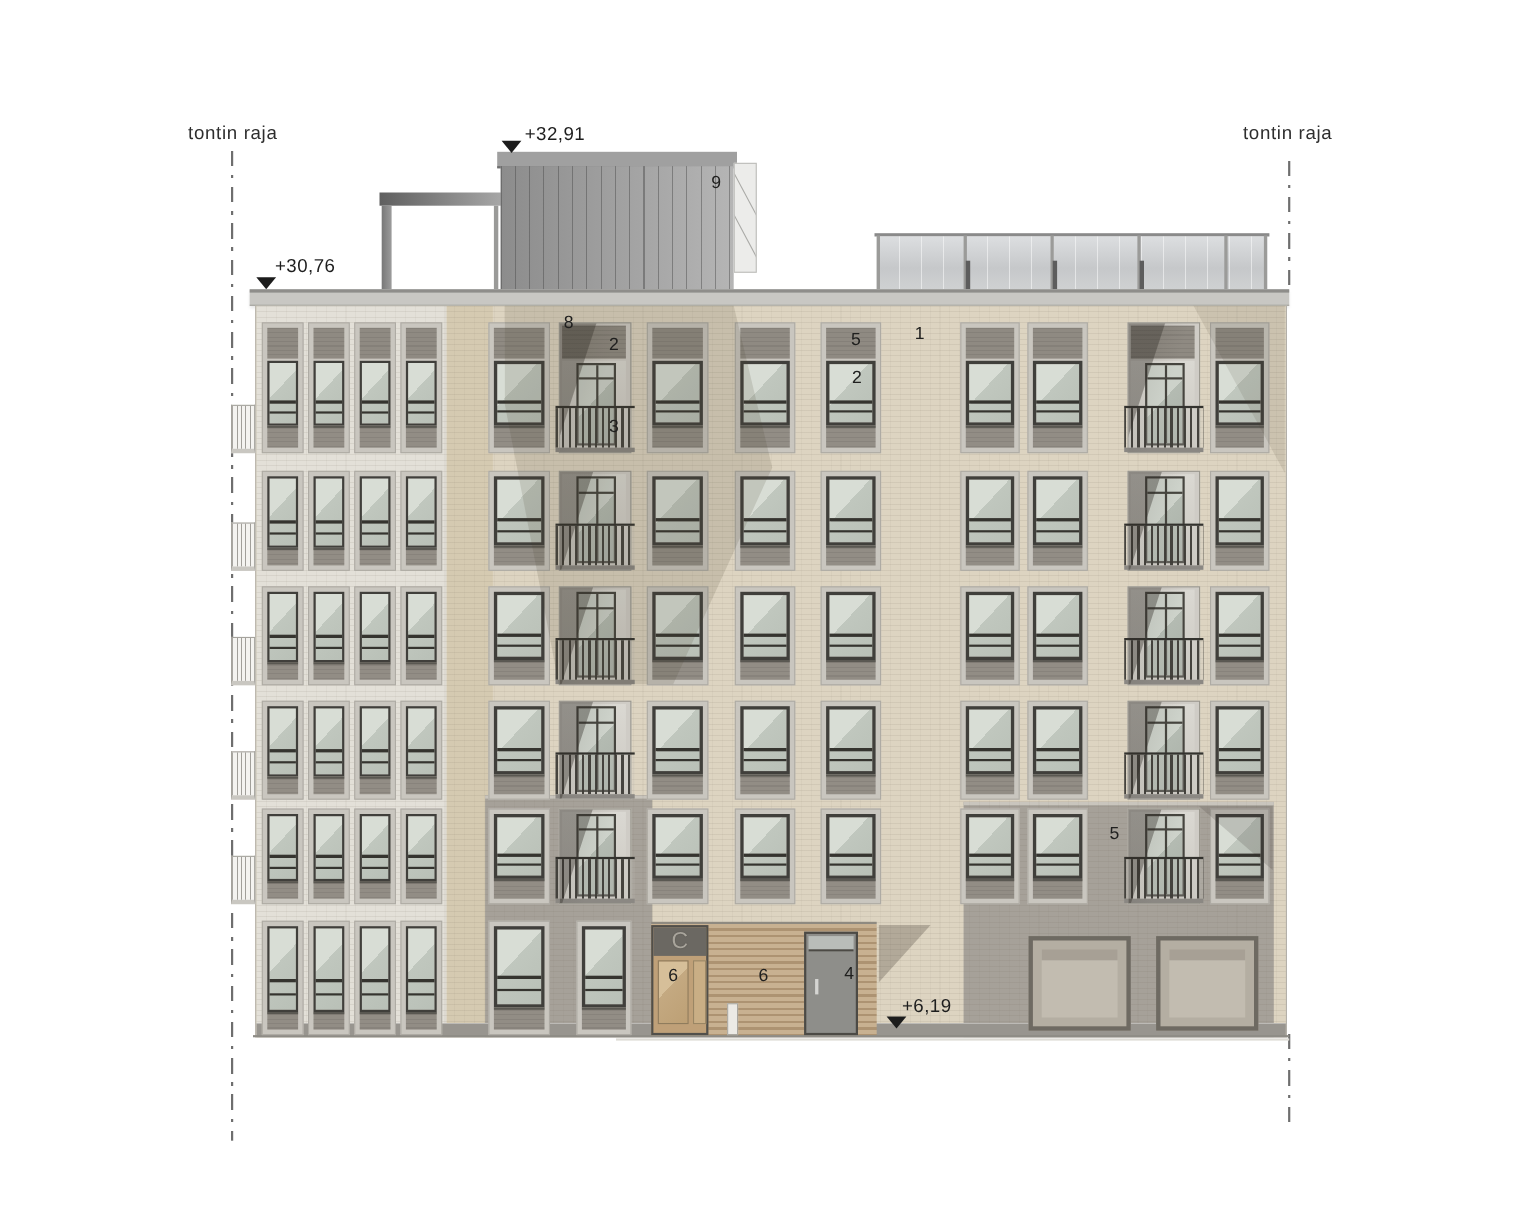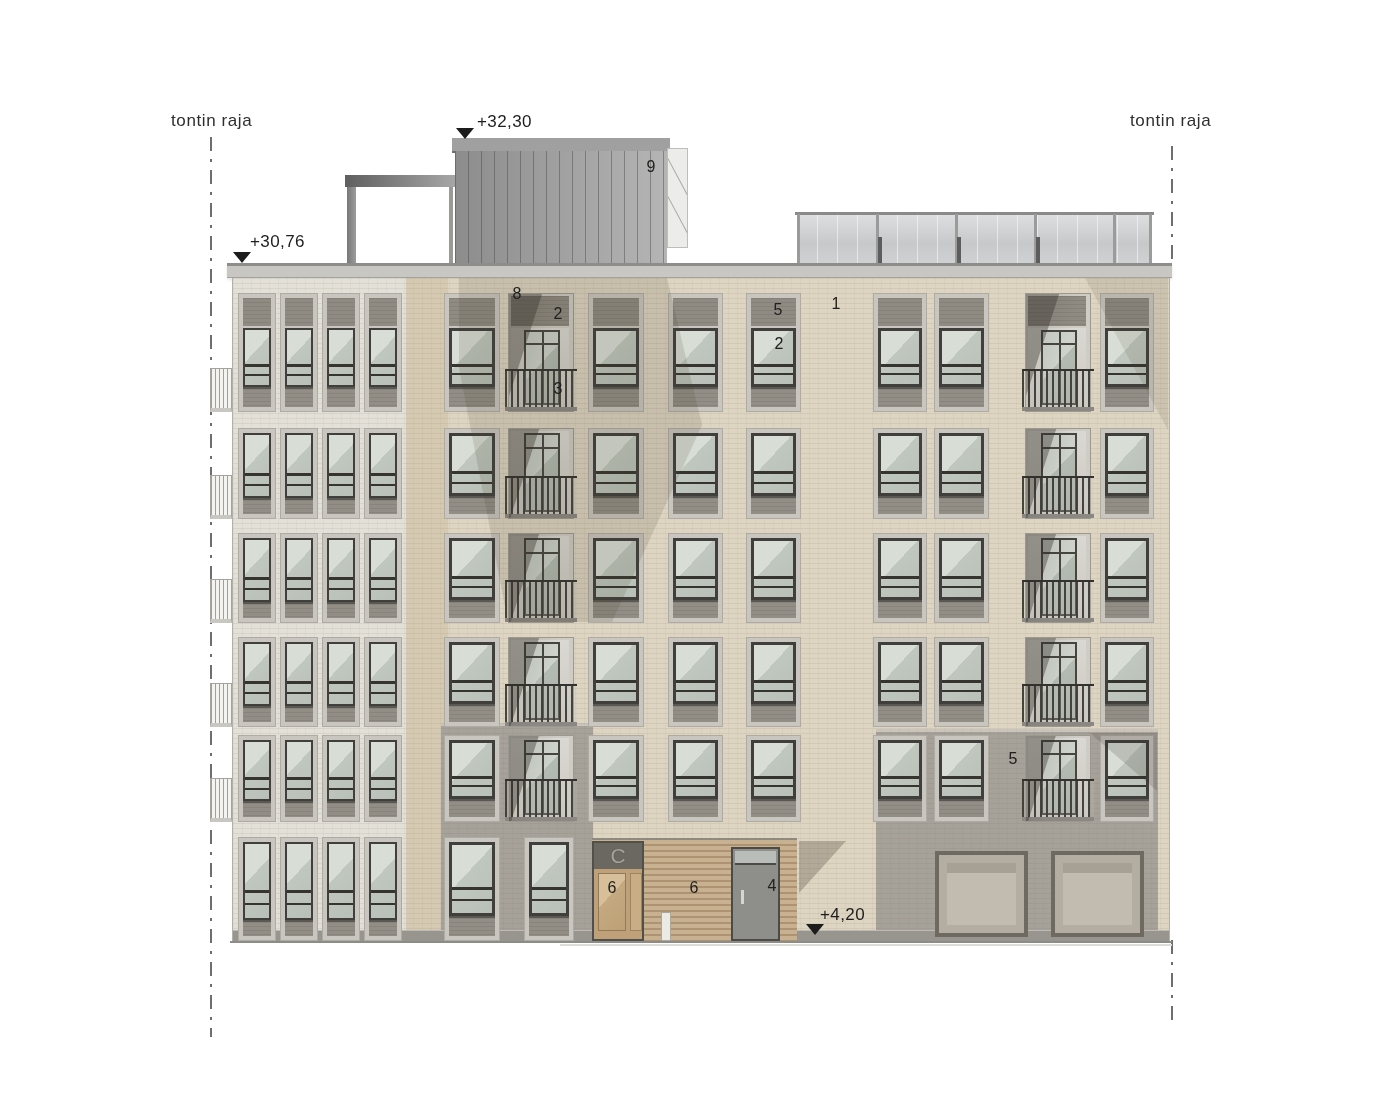--- a/index.html
+++ b/index.html
@@ -633,25 +633,25 @@
     </div>
 
   <svg class="shadows" width="1396" height="1116">
     <polygon points="459,278 667,278 702,425 612,622 508,622 459,368" fill="rgba(72,64,50,0.15)"></polygon>
     <polygon points="1085,278 1168,278 1168,430" fill="rgba(72,64,50,0.12)"></polygon>
     <polygon points="799,841 846,841 799,893" fill="rgba(55,48,40,0.26)"></polygon>
     <polygon points="1090,733 1157,733 1157,791" fill="rgba(55,48,40,0.17)"></polygon>
   </svg>
 
   <div class="abs" id="layer-annot">
-      <div class="marker-text" style="left: 477px; top: 112px;">+32,30</div>
+      <div class="marker-text" style="left: 477px; top: 112px;">+32,91</div>
       <div class="marker-tri" style="left: 456px; top: 128px;"></div>
       <div class="marker-text" style="left: 250px; top: 232px;">+30,76</div>
       <div class="marker-tri" style="left: 233px; top: 252px;"></div>
-      <div class="marker-text" style="left: 820px; top: 905px;">+4,20</div>
+      <div class="marker-text" style="left: 820px; top: 905px;">+6,19</div>
       <div class="marker-tri" style="left: 806px; top: 924px;"></div>
       <div class="annotation" style="left: 651px; top: 167px;">9</div>
       <div class="annotation" style="left: 517px; top: 294px;">8</div>
       <div class="annotation" style="left: 558px; top: 314px;">2</div>
       <div class="annotation" style="left: 558px; top: 389px;">3</div>
       <div class="annotation" style="left: 778px; top: 310px;">5</div>
       <div class="annotation" style="left: 779px; top: 344px;">2</div>
       <div class="annotation" style="left: 836px; top: 304px;">1</div>
       <div class="annotation" style="left: 1013px; top: 759px;">5</div>
       <div class="annotation" style="left: 612px; top: 888px;">6</div>

